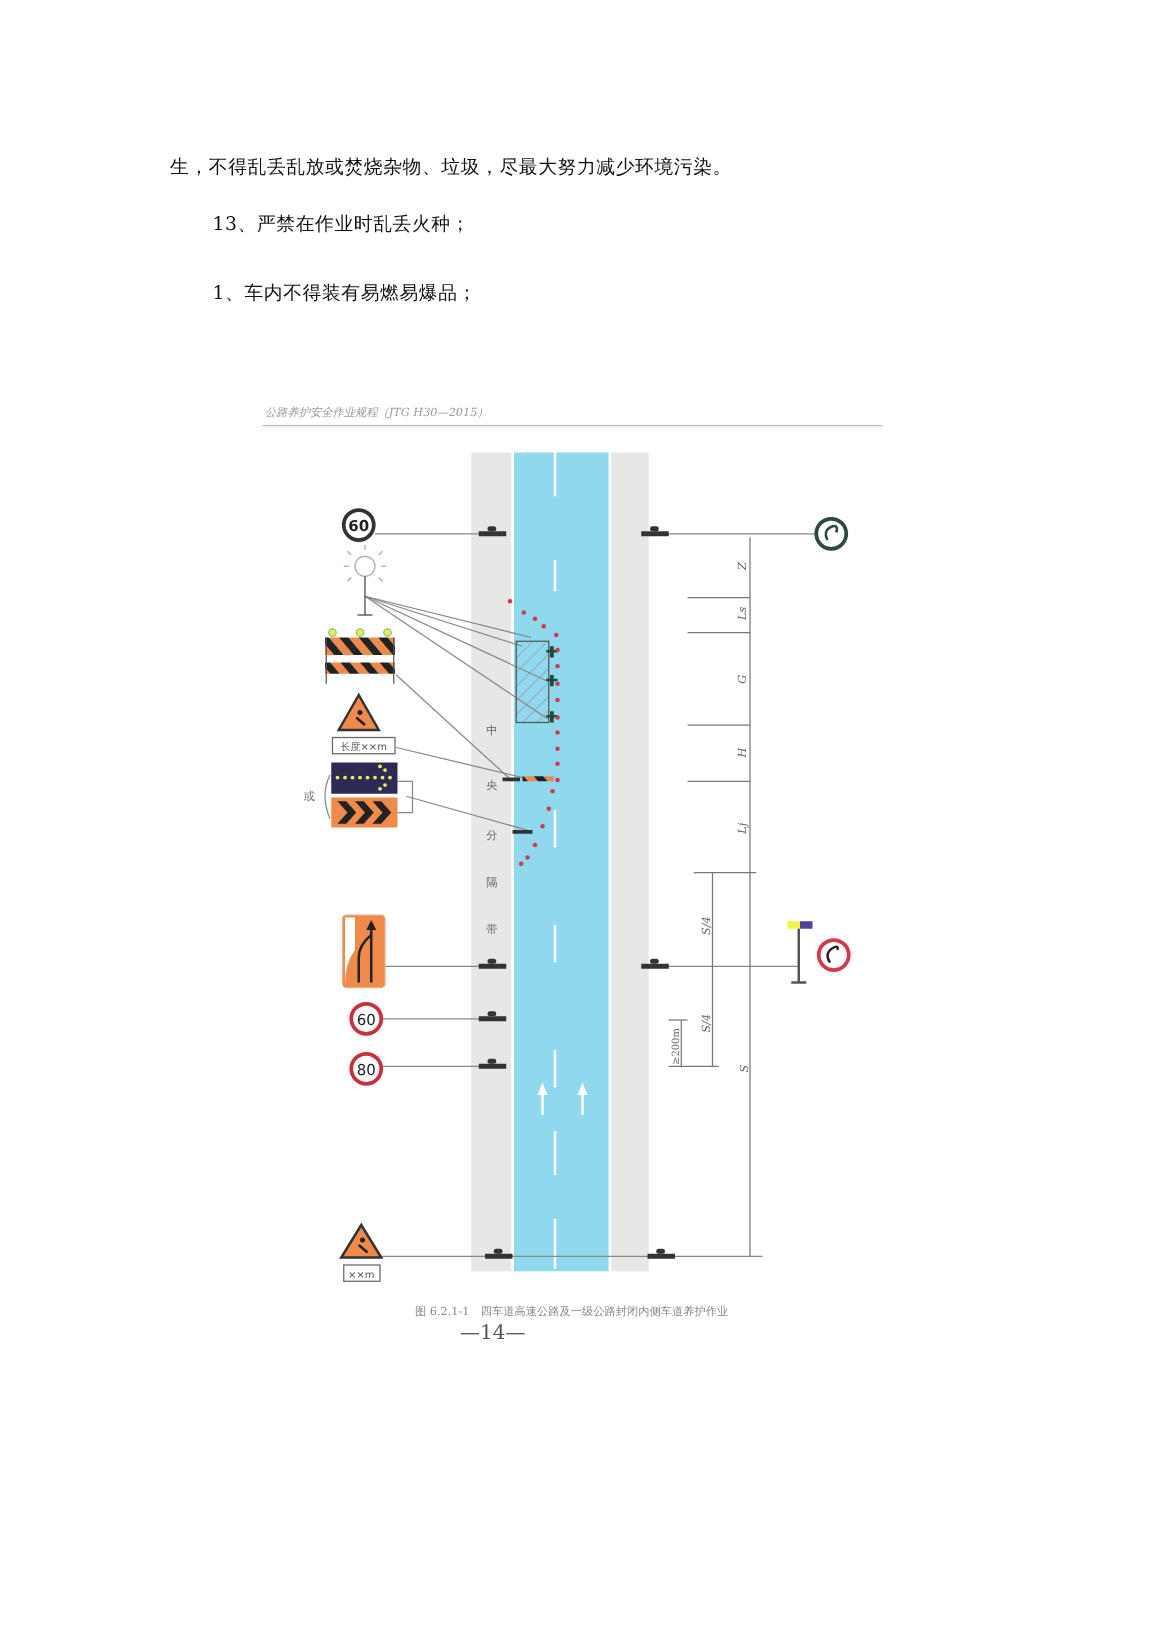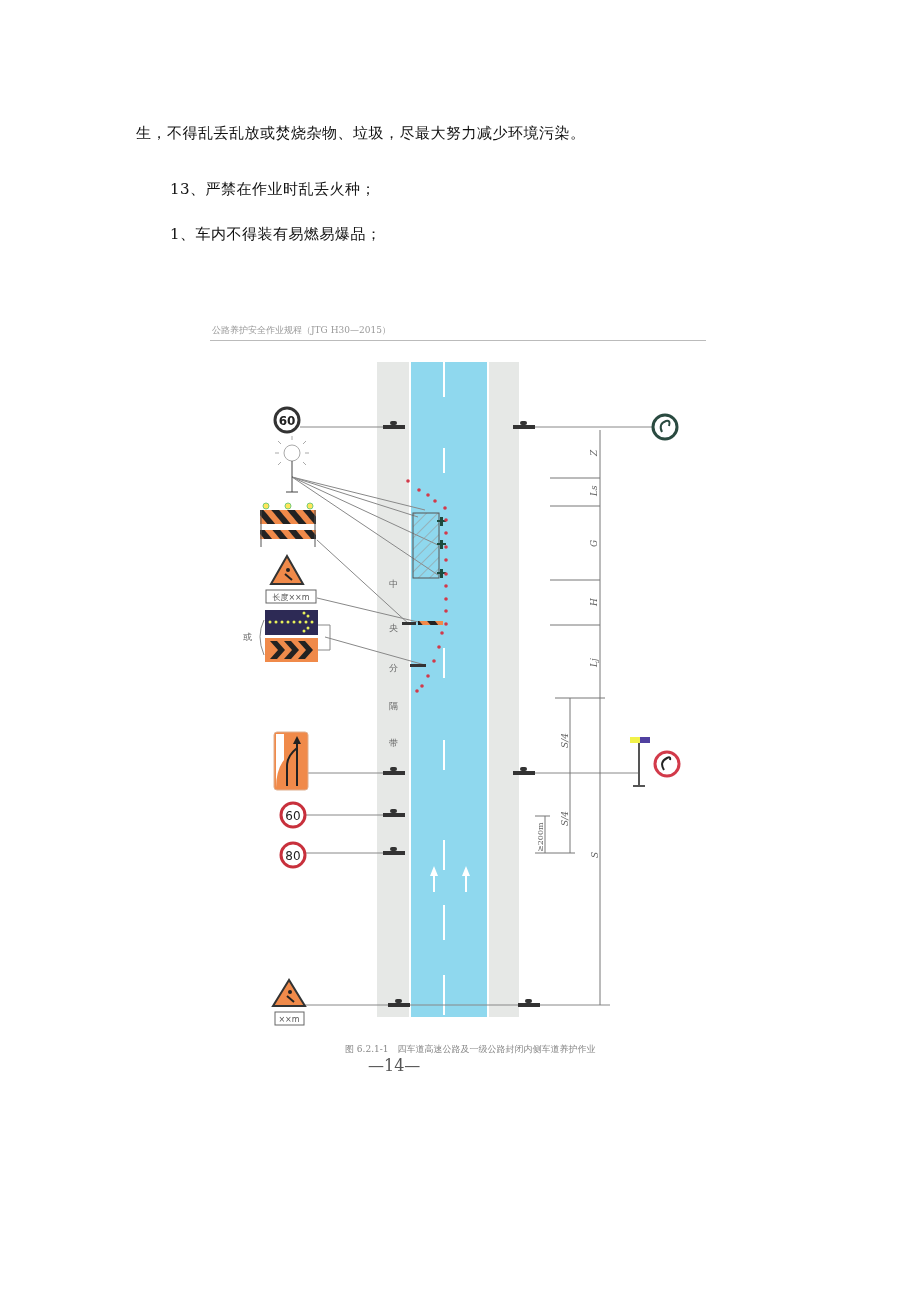--- a/index.html
+++ b/index.html
@@ -1,24 +1,24 @@
 <!DOCTYPE html>
 <html><head>
 <meta charset="utf-8">
 <style>
   html, body { margin: 0; padding: 0; background: #ffffff; }
   body { width: 920px; height: 1302px; position: relative; overflow: hidden;
          font-family: "DejaVu Serif", "Liberation Serif", serif; color: #111; }
   .p { position: absolute; font-size: 15px; letter-spacing: 0.5px; white-space: nowrap; }
   #line1 { left: 136px; top: 124px; }
-  #line2 { left: 170px; top: 180px; }
+  #line2 { left: 170px; top: 170px; }
   #line3 { left: 170px; top: 225px; }
-  .fig-header { position: absolute; left: 212px; top: 324px; font-size: 9px; color: #999; }
+  .fig-header { position: absolute; left: 212px; top: 324px; font-size: 9px; color: #999; font-style: italic; }
   .fig-rule { position: absolute; left: 210px; top: 340px; width: 496px; height: 1px; background: #bbb; }
-  .caption { position: absolute; left: 332px; top: 1043px; font-size: 9px; color: #888; white-space: nowrap; margin-left: 13px; }
+  .caption { position: absolute; left: 332px; top: 1043px; font-size: 9px; color: #888; white-space: nowrap; }
   .pagenum { position: absolute; left: 368px; top: 1056px; font-size: 16px; color: #555; }
   svg { position: absolute; left: 0; top: 0; }
 </style>
 </head>
 <body>
 
 <div class="p" id="line1">生，不得乱丢乱放或焚烧杂物、垃圾，尽最大努力减少环境污染。</div>
 <div class="p" id="line2">13、严禁在作业时乱丢火种；</div>
 <div class="p" id="line3">1、车内不得装有易燃易爆品；</div>
 

